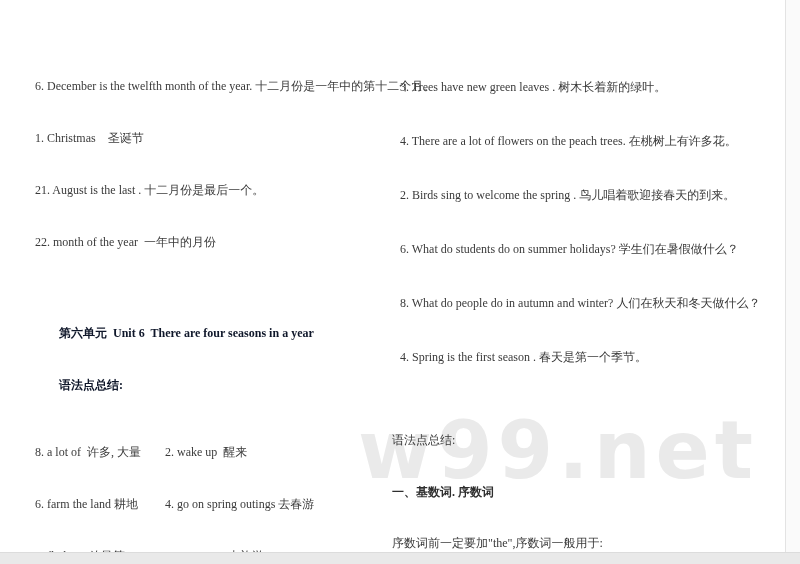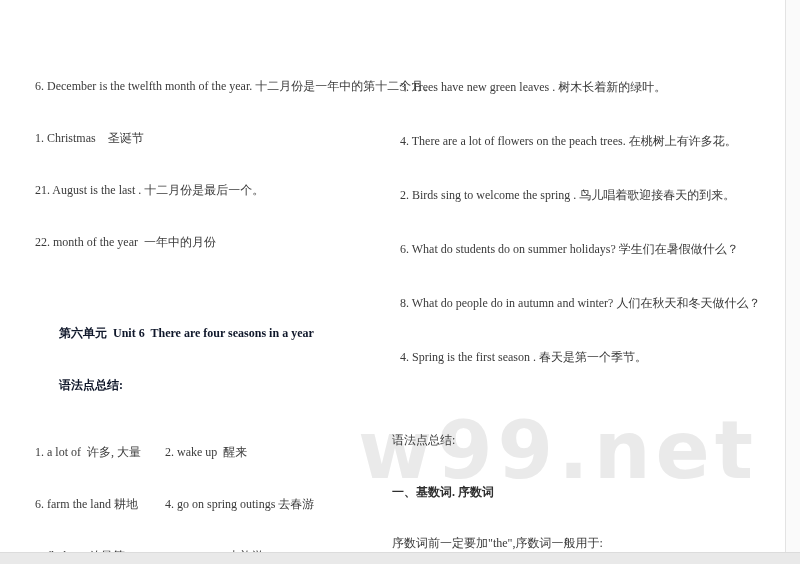--- a/index.html
+++ b/index.html
@@ -74,21 +74,21 @@
 
   <div class="col left-col">
     <div class="ln">6. December is the twelfth month of the year. 十二月份是一年中的第十二个月。</div>
     <div class="ln">1. Christmas    圣诞节</div>
     <div class="ln">21. August is the last . 十二月份是最后一个。</div>
     <div class="ln">22. month of the year  一年中的月份</div>
 
     <div class="ln heading unit-title">第六单元  Unit 6  There are four seasons in a year</div>
     <div class="ln heading">语法点总结:</div>
 
-    <div class="ln">1. a lot of  许多, 大量        2. wake up  醒来</div>
+    <div class="ln">8. a lot of  许多, 大量        2. wake up  醒来</div>
     <div class="ln">6. farm the land 耕地         4. go on spring outings 去春游</div>
     <div class="ln">5. fly kites 放风筝           6. go on a trip 去旅游</div>
     
     
     
     
     
     
     
     

